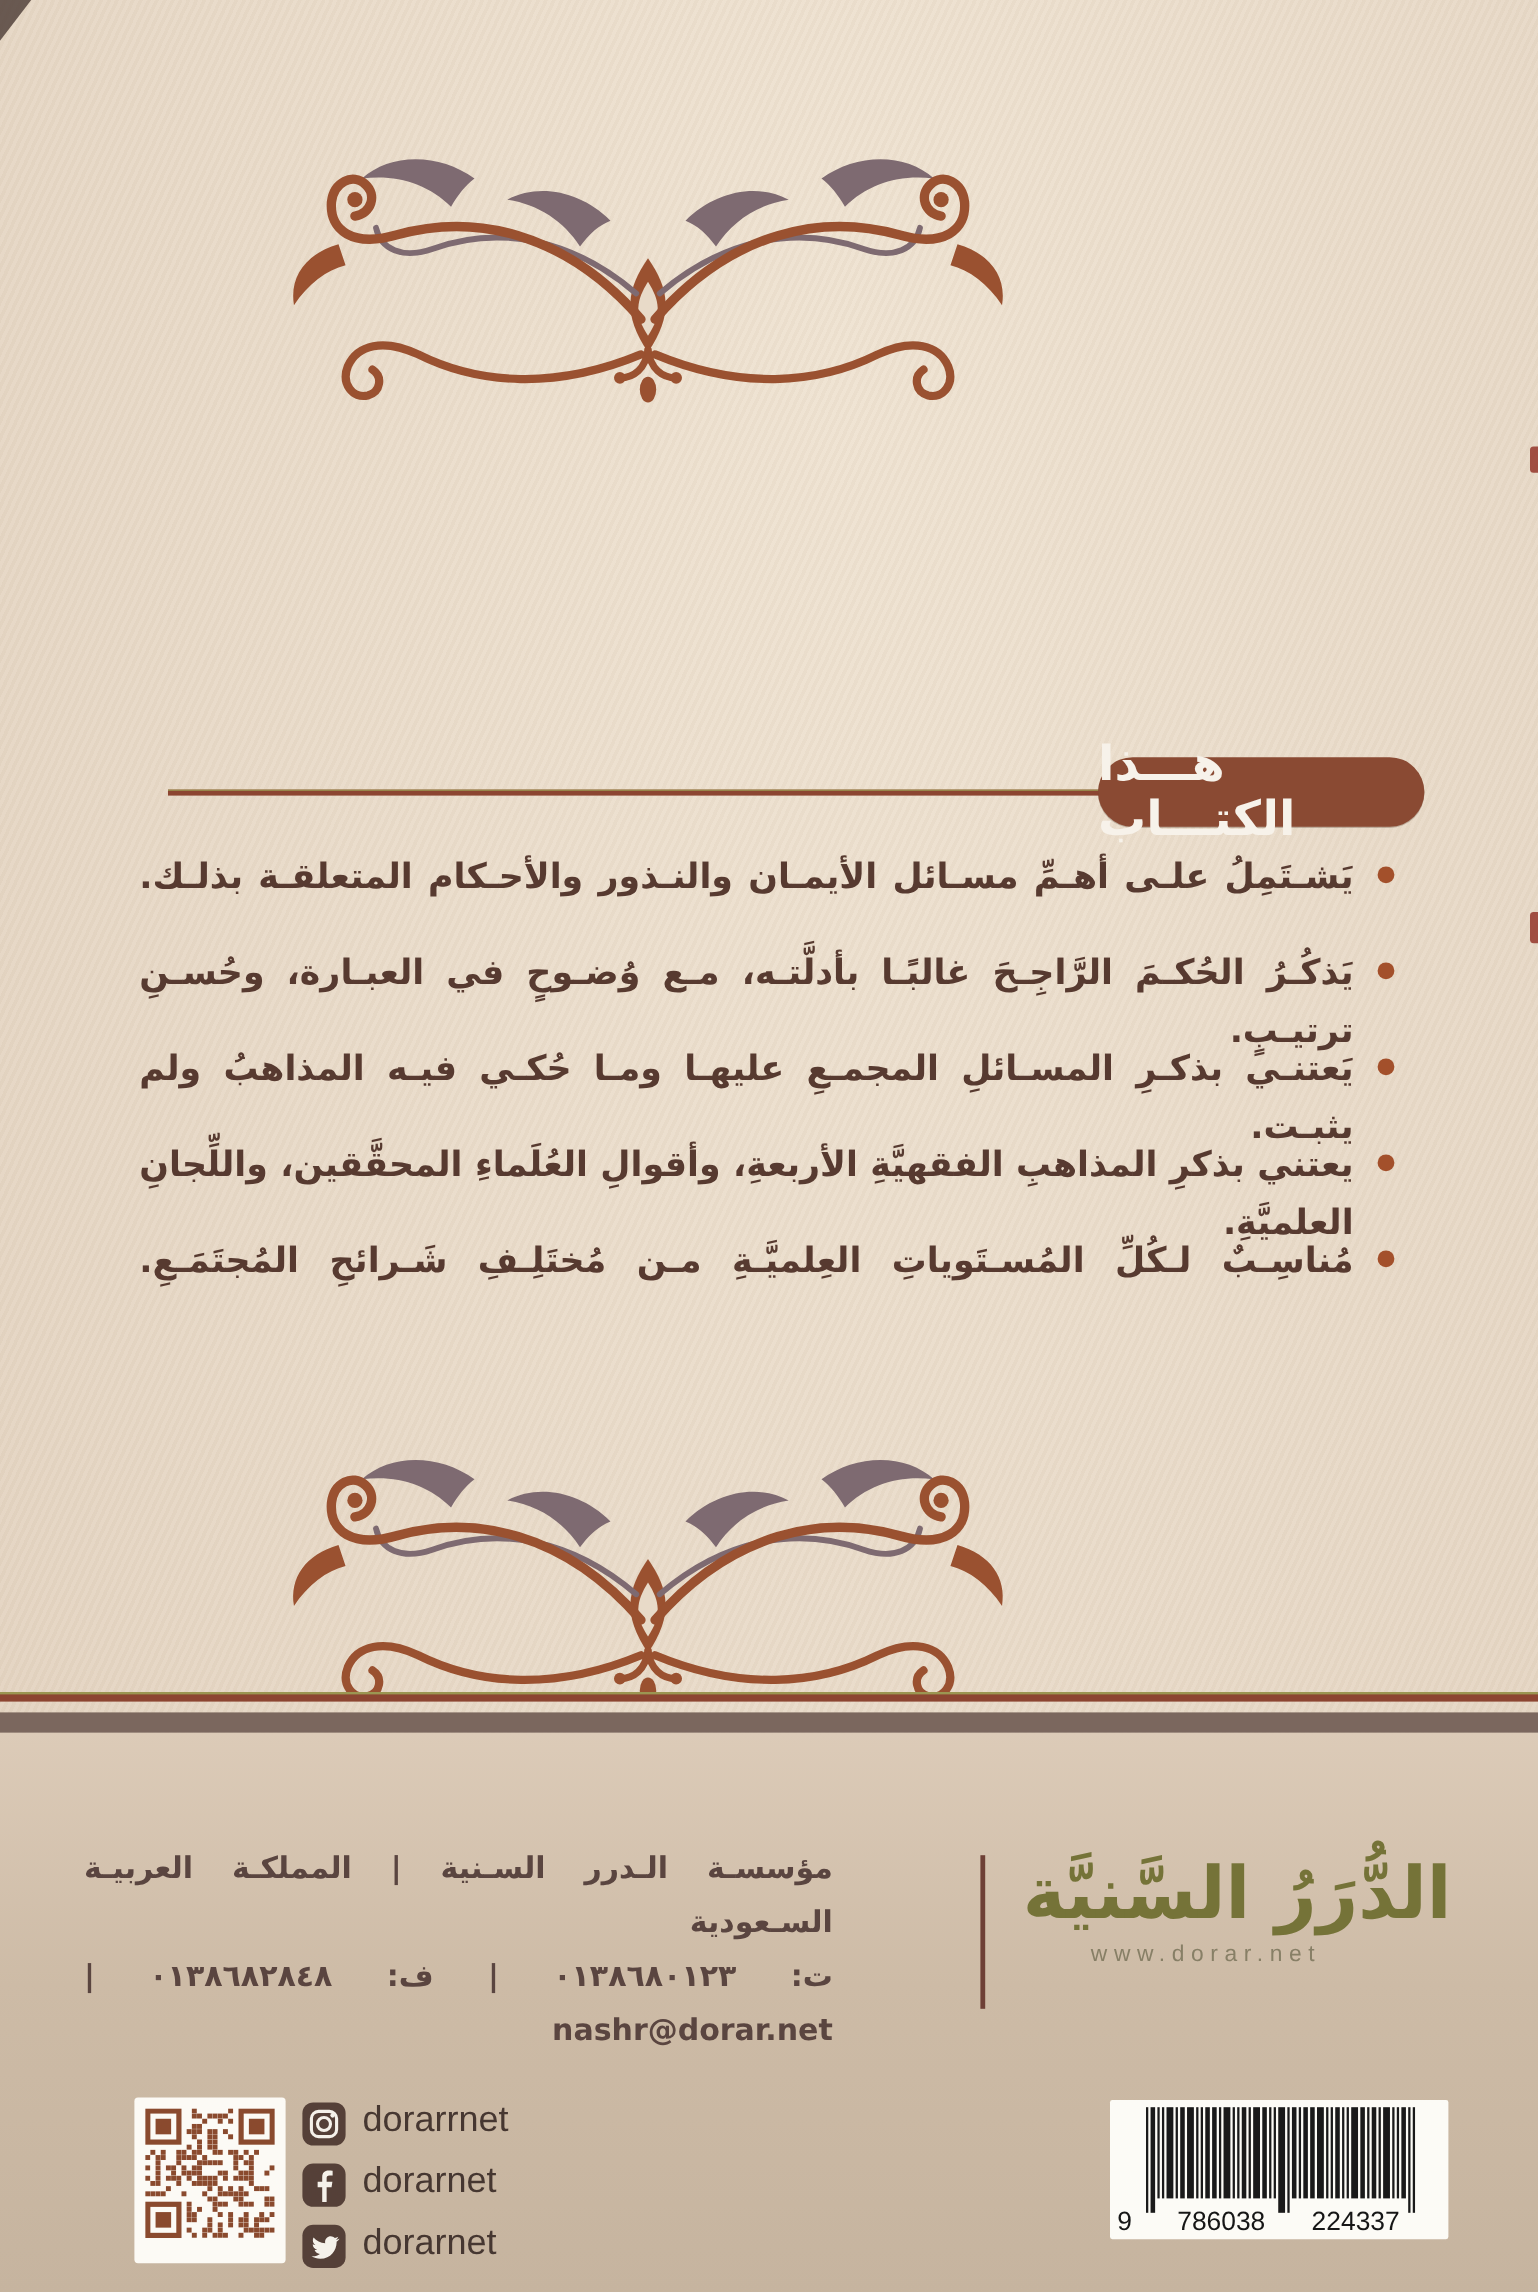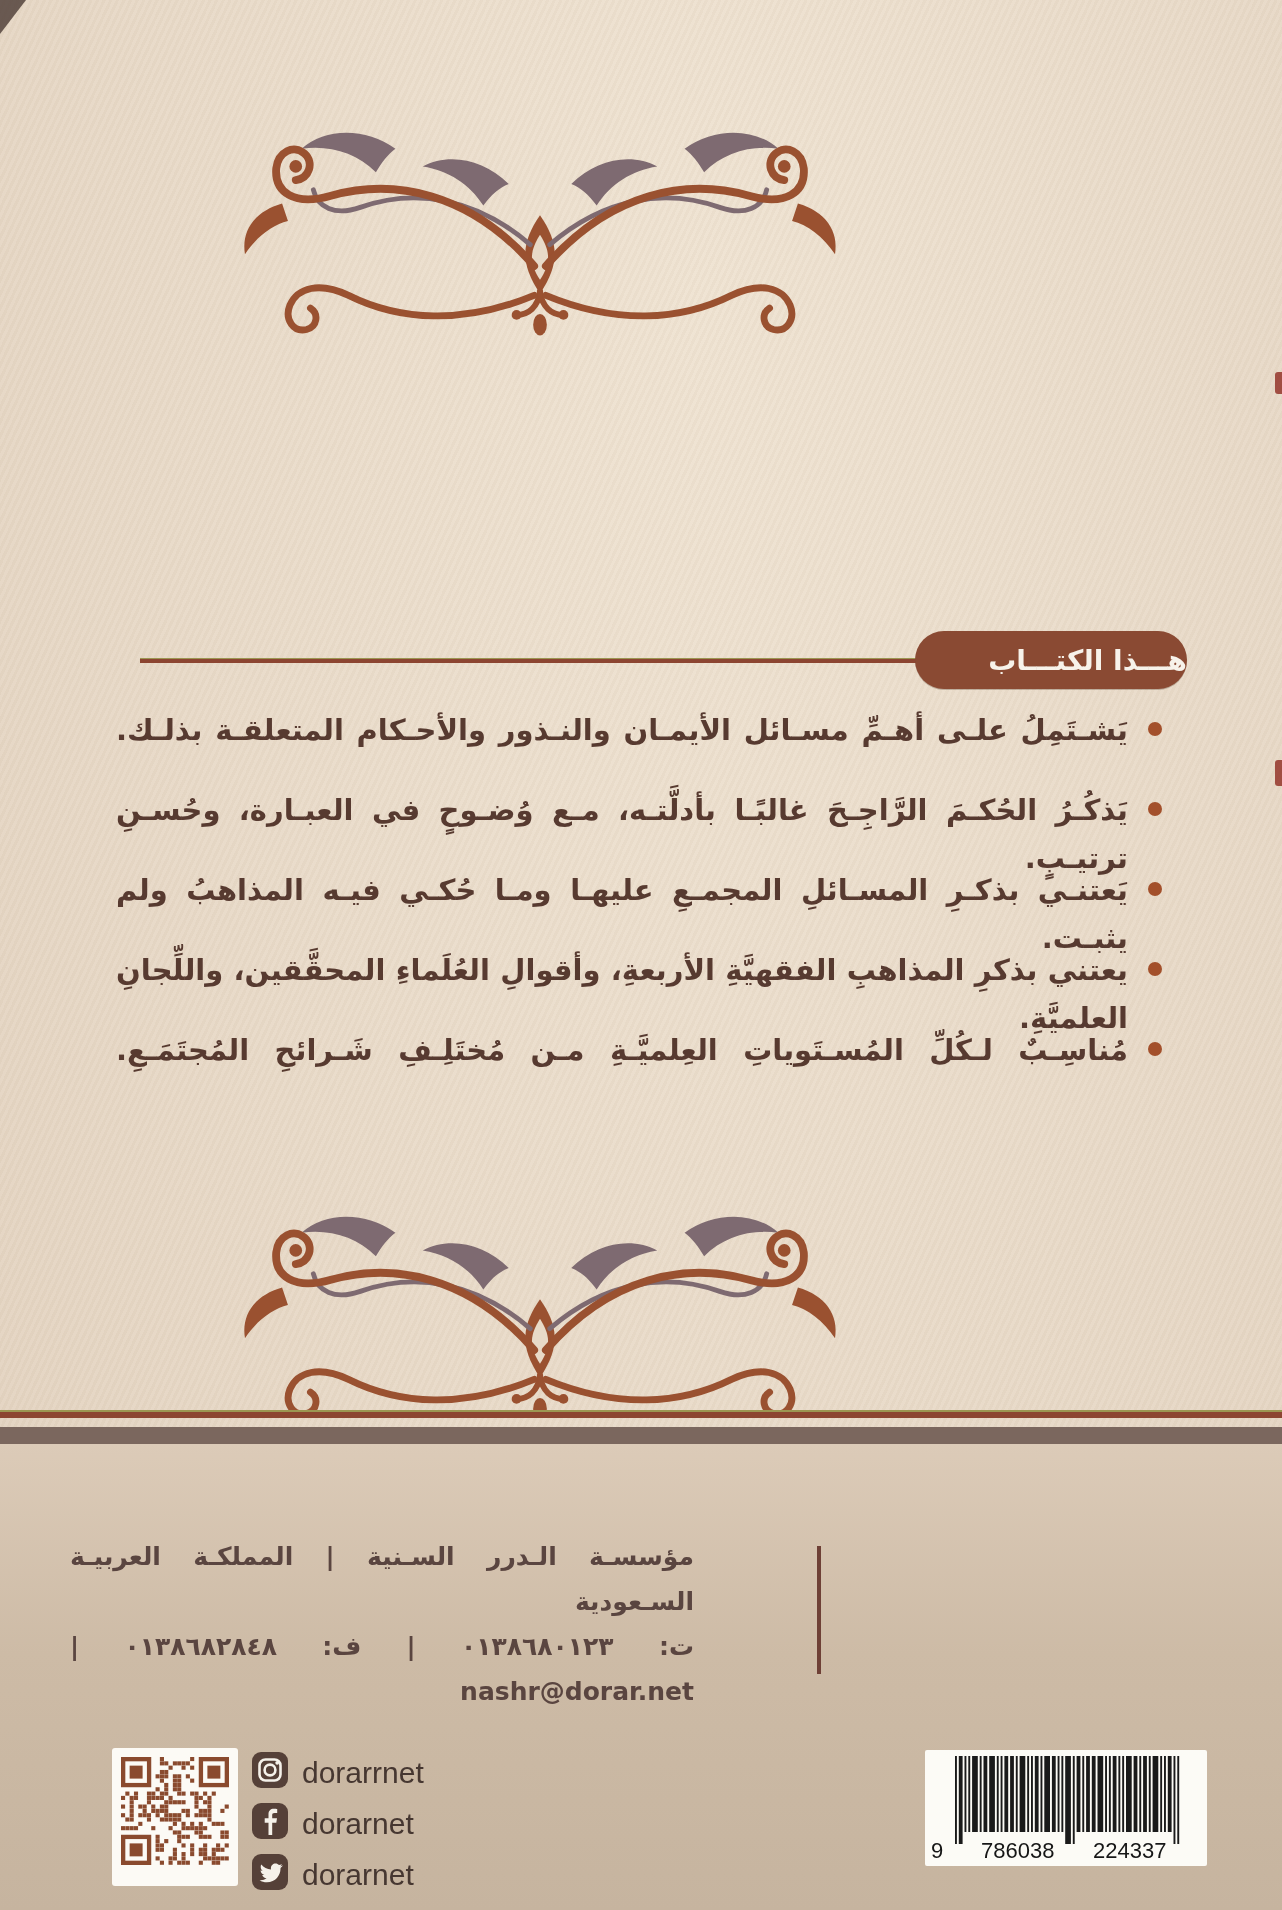--- a/index.html
+++ b/index.html
@@ -17,22 +17,22 @@
   .edge-mark.m1{top:372px;height:22px;}
   .edge-mark.m2{top:760px;height:26px;}
   
   .orn-top{position:absolute;left:215px;top:98px;width:650px;height:254px;}
   .orn-bottom-clip{position:absolute;left:215px;top:1182px;width:650px;height:230px;overflow:hidden;}
   .orn-bottom-clip svg{width:650px;height:254px;display:block;}
   
   .blurb-rule{position:absolute;left:140px;top:658px;width:788px;height:4px;
     background:#8c4531;border-top:1px solid #9b9652;}
   .badge{position:absolute;left:915px;top:631px;width:272px;height:58px;border-radius:29px;
-    background:#8a4a33;color:#f7f2ea;display:flex;align-items:center;justify-content:flex-end;
-    font-size:28px;font-weight:bold;letter-spacing:1px;box-shadow:0 1px 0 rgba(60,30,15,.25);}
+    background:#8a4a33;color:#f7f2ea;display:flex;align-items:center;justify-content:flex-start;
+    font-size:40px;font-weight:bold;letter-spacing:1px;box-shadow:0 1px 0 rgba(60,30,15,.25);}
   
   .bullets{position:absolute;left:100px;top:706px;width:1062px;height:410px;direction:rtl;}
   .bullet{position:absolute;right:0;left:16px;display:flex;align-items:flex-start;}
   .bullet .dot{flex:0 0 14px;width:14px;height:14px;border-radius:50%;background:#a3502b;
     margin-left:20px;margin-top:16px;}
   .bullet .btext{flex:1;color:#573a30;font-weight:bold;font-size:29px;line-height:48px;
     text-align:justify;text-align-last:justify;}
   .b0{top:0}.b1{top:80px}.b2{top:160px}.b3{top:240px}.b4{top:320px}
   
   .rule-thin{position:absolute;left:0;top:1410px;width:1282px;height:6px;
@@ -46,21 +46,21 @@
     text-align:justify;text-align-last:justify;}
   .v-divider{position:absolute;left:817px;top:1546px;width:4px;height:128px;background:#6e4036;}
   .logo-block{position:absolute;left:848px;top:1540px;width:366px;text-align:center;}
   .logo-title{font-size:60px;line-height:76px;font-weight:bold;color:#757338;direction:rtl;}
   .logo-url{font-family:"Liberation Sans", sans-serif;font-size:19px;letter-spacing:5.5px;
     color:#877f66;margin-top:2px;transform:translateX(-26px);}
   
   .qr-tile{position:absolute;left:112px;top:1748px;width:126px;height:138px;background:#fcfaf5;
     border-radius:3px;display:flex;align-items:flex-start;justify-content:center;padding-top:9px;box-sizing:border-box;}
   .social{position:absolute;left:250px;top:1750px;width:330px;}
-  .social-row{display:flex;align-items:flex-end;height:40px;margin-bottom:11px;}
+  .social-row{display:flex;align-items:flex-start;height:40px;margin-bottom:11px;}
   .social-row svg{flex:0 0 40px;}
   .handle{margin-left:12px;font-family:"Liberation Sans", sans-serif;font-size:30px;color:#463731;}
   .barcode{position:absolute;left:925px;top:1750px;width:282px;height:116px;background:#fcfbf6;border-radius:2px;}
   .barcode svg{position:absolute;left:0;top:0;}
   .bc-digits{position:absolute;left:0;bottom:4px;width:100%;height:24px;
     font-family:"Liberation Sans", sans-serif;font-size:22px;color:#161616;}
   .bc-digits .d1{position:absolute;left:6px;}
   .bc-digits .g1{position:absolute;left:56px;}
   .bc-digits .g2{position:absolute;left:168px;}
 </style>
@@ -140,20 +140,24 @@
   <div class="rule-thick"></div>
   <div class="bottom-zone"></div>
 
   <div class="publisher">
     <div>مؤسسـة الـدرر السـنية | المملكـة العربيـة السـعودية</div>
     <div>ت: ٠١٣٨٦٨٠١٢٣ | ف: ٠١٣٨٦٨٢٨٤٨ | nashr@dorar.net</div>
   </div>
 
   <div class="v-divider"></div>
 
+  <div class="logo-block">
+    <div class="logo-title">الدُّرَرُ السَّنيَّة</div>
+    <div class="logo-url">www.dorar.net</div>
+  </div>
 
   <div class="qr-tile">
     <svg id="qr-svg" width="108" height="108" viewBox="0 0 110 110">
         <rect x="39.6" y="0" width="4.18" height="4.18" fill="#8a4a2e"></rect>
         <rect x="70.4" y="0" width="4.18" height="4.18" fill="#8a4a2e"></rect>
         <rect x="39.6" y="4.4" width="4.18" height="4.18" fill="#8a4a2e"></rect>
         <rect x="44" y="4.4" width="4.18" height="4.18" fill="#8a4a2e"></rect>
         <rect x="52.800000000000004" y="4.4" width="4.18" height="4.18" fill="#8a4a2e"></rect>
         <rect x="57.2" y="4.4" width="4.18" height="4.18" fill="#8a4a2e"></rect>
         <rect x="61.60000000000001" y="4.4" width="4.18" height="4.18" fill="#8a4a2e"></rect>

